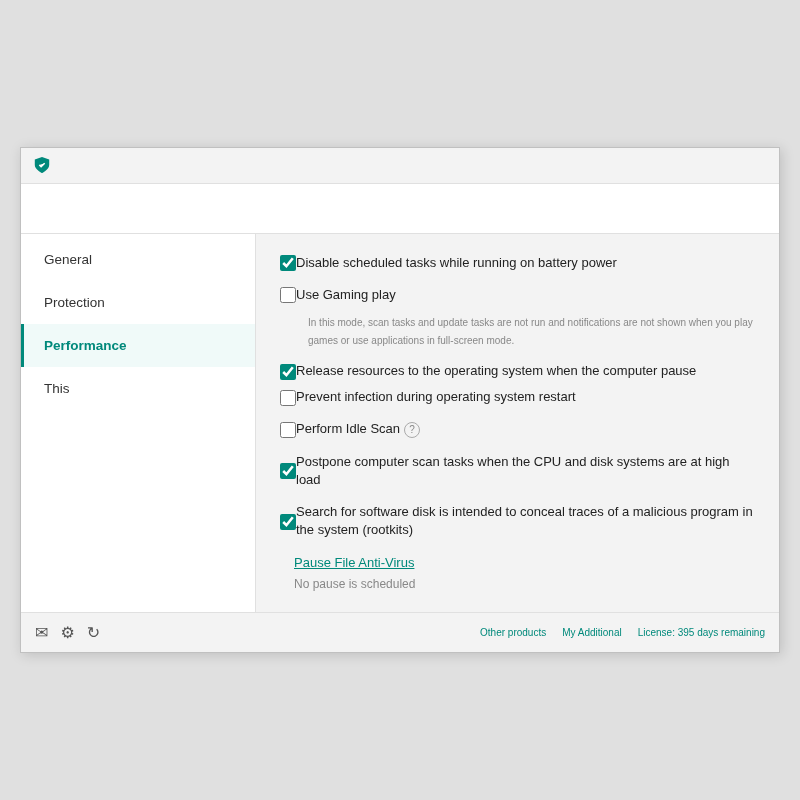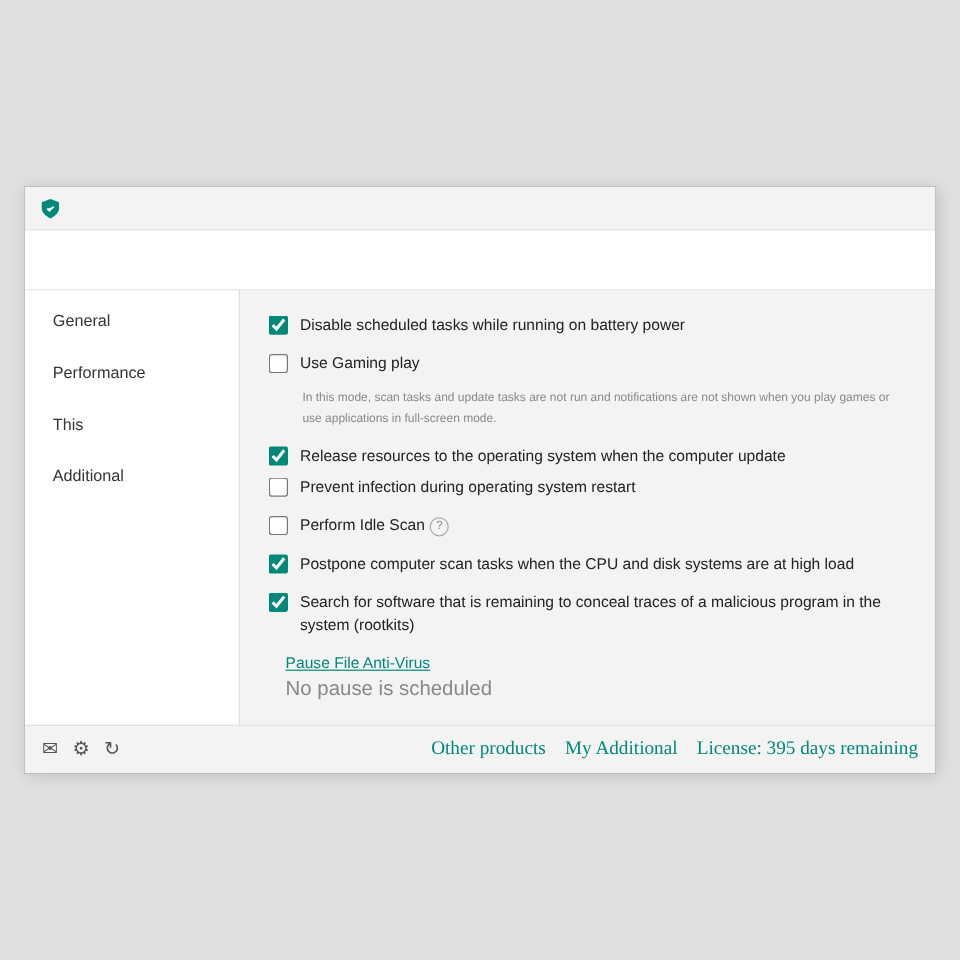--- a/index.html
+++ b/index.html
@@ -80,21 +80,21 @@
       color: #222;
     }
 
     .content {
       display: flex;
       flex: 1;
       min-height: 0;
     }
 
     .sidebar {
-      width: 179px;
+      width: 235px;
       background: #fff;
       border-right: 1px solid #e0e0e0;
       flex-shrink: 0;
       padding-top: 4px;
     }
     .sidebar-item {
       padding: 14px 20px;
       font-size: 13.5px;
       color: #333;
       cursor: pointer;
@@ -126,22 +126,21 @@
       margin-left: 28px;
       margin-bottom: 14px;
     }
     .setting-desc-text {
       font-size: 10px;
       color: #888;
       line-height: 1.4;
     }
     .checkbox-wrap {
       display: flex;
-      align-items: flex-start;
-      gap: 10px;
+      align-items: center;
     }
     .cb {
       width: 16px;
       height: 16px;
       flex-shrink: 0;
       margin-top: 1px;
       cursor: pointer;
       accent-color: #00897b;
     }
     .cb-label {
@@ -166,21 +165,21 @@
 
     .link-text {
       color: #00897b;
       font-size: 13px;
       text-decoration: underline;
       cursor: pointer;
       margin-bottom: 4px;
       display: inline-block;
     }
     .no-pause {
-      font-size: 17px;
+      font-size: 12px;
       color: #888;
       text-align: center;
     }
 
     .footer {
       background: #f3f3f3;
       border-top: 1px solid #e0e0e0;
       padding: 6px 14px;
       display: flex;
       align-items: center;
@@ -196,25 +195,24 @@
       color: #555;
       cursor: pointer;
     }
     .footer-links {
       margin-left: auto;
       display: flex;
       gap: 16px;
       align-items: center;
     }
     .footer-link {
-      font-size: 16px;
+      font-size: 10px;
       color: #00897b;
       cursor: pointer;
       text-decoration: none;
-      font-family: Liberation Serif, serif;
     }
 
     
     .shield-logo {
       fill: #00897b;
     }
   </style>
 </head>
 <body>
 
@@ -235,43 +233,43 @@
 
   <div class="header">
     <button class="back-btn"></button>
     <span class="header-title"></span>
   </div>
 
   <div class="content">
 
     <div class="sidebar">
     <div class="sidebar-item">General</div>
-        <div class="sidebar-item">Performance</div>
+        <div class="sidebar-item">Protection</div>
+        <div class="sidebar-item active">Performance</div>
         <div class="sidebar-item">This</div>
-        <div class="sidebar-item">Additional</div>
       </div>
 
     <div class="main">
     <div class="setting-row">
           <div class="checkbox-wrap">
             <input type="checkbox" class="cb" checked="" style="">
             <span class="cb-label">Disable scheduled tasks while running on battery power</span>
           </div>
         </div>
         <div class="setting-row has-desc">
           <div class="checkbox-wrap">
             <input type="checkbox" class="cb" style="">
             <span class="cb-label">Use Gaming play</span>
           </div>
         </div>
         <div class="setting-desc-row"><span class="setting-desc-text">In this mode, scan tasks and update tasks are not run and notifications are not shown when you play games or use applications in full-screen mode.</span></div>
         <div class="setting-row has-desc">
           <div class="checkbox-wrap">
             <input type="checkbox" class="cb" checked="" style="">
-            <span class="cb-label">Release resources to the operating system when the computer update</span>
+            <span class="cb-label">Release resources to the operating system when the computer pause</span>
           </div>
         </div>
         <div class="setting-row">
           <div class="checkbox-wrap">
             <input type="checkbox" class="cb" style="">
             <span class="cb-label">Prevent infection during operating system restart</span>
           </div>
         </div>
         <div class="setting-row">
           <div class="checkbox-wrap">
@@ -281,21 +279,21 @@
         </div>
         <div class="setting-row">
           <div class="checkbox-wrap">
             <input type="checkbox" class="cb" checked="" style="">
             <span class="cb-label">Postpone computer scan tasks when the CPU and disk systems are at high load</span>
           </div>
         </div>
         <div class="setting-row">
           <div class="checkbox-wrap">
             <input type="checkbox" class="cb" checked="" style="">
-            <span class="cb-label">Search for software that is remaining to conceal traces of a malicious program in the system (rootkits)</span>
+            <span class="cb-label">Search for software disk is intended to conceal traces of a malicious program in the system (rootkits)</span>
           </div>
         </div>
         <div style="margin-top: 8px; margin-left: 14px;"><span class="link-text">Pause File Anti-Virus</span><br><span class="no-pause">No pause is scheduled</span></div>
       </div>
 
   </div>
 
   <div class="footer">
     <div class="footer-icons">
     <span class="footer-icon">✉</span>

